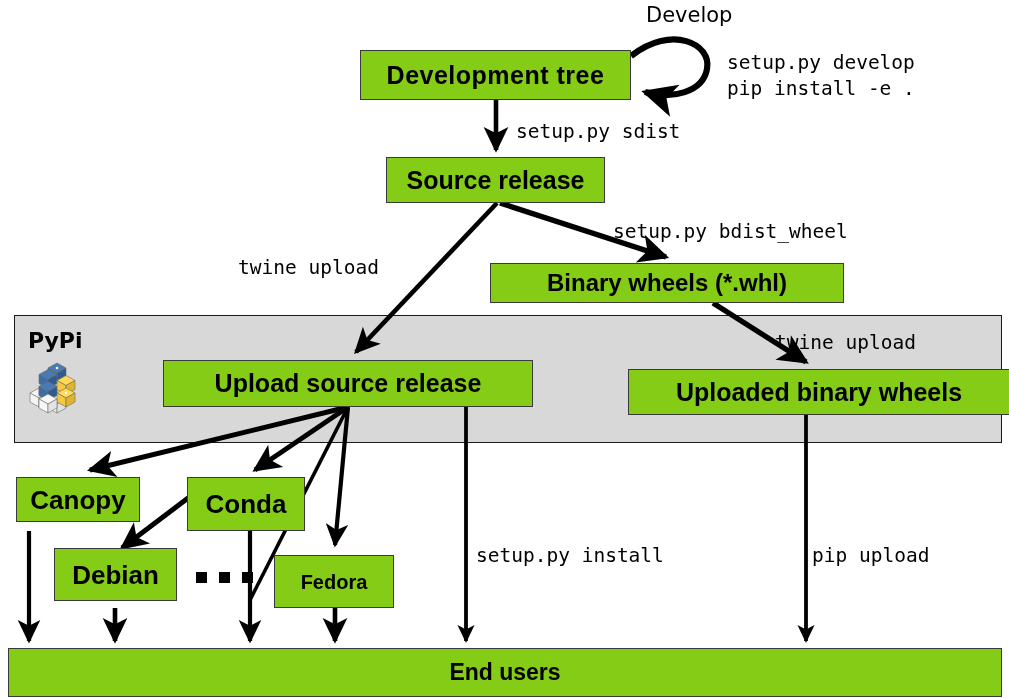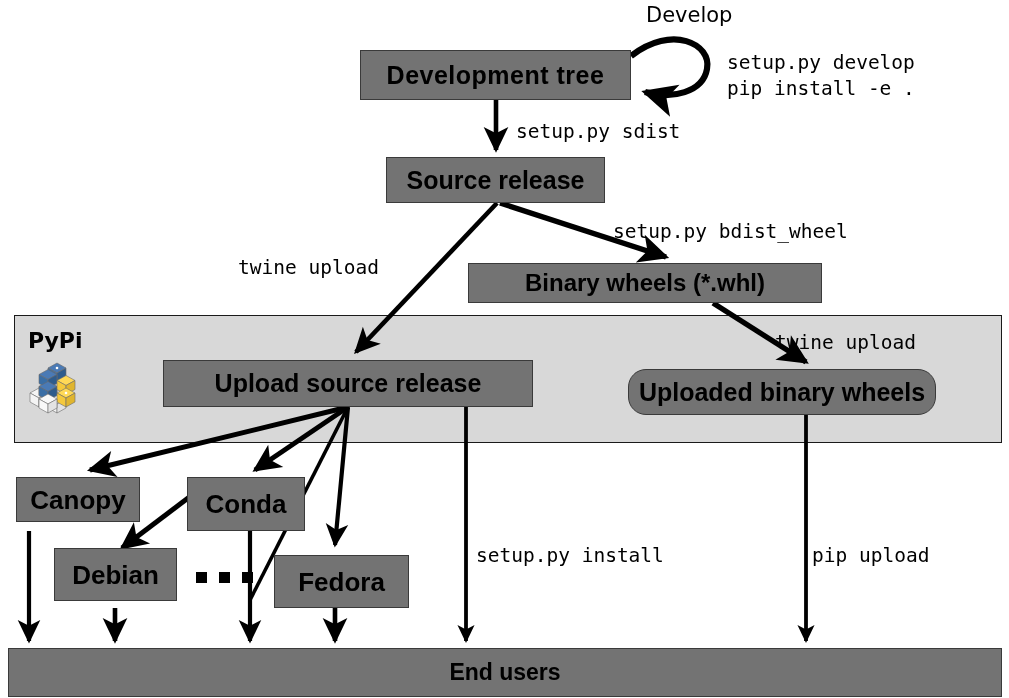--- a/index.html
+++ b/index.html
@@ -10,41 +10,41 @@
   }
   #stage{position:relative;width:1009px;height:698px;background:#fff;}
 
   
   #edges{position:absolute;left:0;top:0;width:1009px;height:698px;pointer-events:none;}
 
   
   .node{
     position:absolute;
     box-sizing:border-box;
-    background:#737373;
+    background:#84cc16;
     border:1.6px solid #3a3a3a;
     display:flex;align-items:center;justify-content:center;
     font-weight:bold;
     color:#000;
     letter-spacing:0px;
     white-space:nowrap;
   }
   .node span{display:block;line-height:1;}
 
   
   #n-devtree   {left:360px; top:50px;  width:271px; height:50px; font-size:25px;}
   #n-devtree span{letter-spacing:.5px;}
   #n-srcrel    {left:386px; top:157px; width:219px; height:46px; font-size:25px;}
-  #n-wheels    {left:468px; top:263px; width:354px; height:40px; font-size:24px;}
+  #n-wheels    {left:490px; top:263px; width:354px; height:40px; font-size:24px;}
   #n-upsrc     {left:163px; top:360px; width:370px; height:47px; font-size:25px;}
-  #n-upwheels  {left:628px; top:369px; width:308px; height:46px; font-size:25px;border-radius:18px;}
+  #n-upwheels  {left:628px; top:369px; width:382px; height:46px; font-size:25px;}
   #n-canopy    {left:16px;  top:477px; width:124px; height:45px; font-size:26px;}
   #n-conda     {left:187px; top:477px; width:118px; height:54px; font-size:26px;}
   #n-debian    {left:54px;  top:548px; width:123px; height:53px; font-size:26px;}
-  #n-fedora    {left:274px; top:555px; width:135px; height:53px; font-size:26px;}
+  #n-fedora    {left:274px; top:555px; width:120px; height:53px; font-size:20px;}
   #n-endusers  {left:8px;   top:648px; width:994px;height:49px; font-size:23px;}
 
   
   #pypi-panel{
     position:absolute;left:14px;top:315px;width:988px;height:128px;
     box-sizing:border-box;
     background:#d8d8d8;
     border:1.6px solid #1a1a1a;
   }
   #pypi-label{

